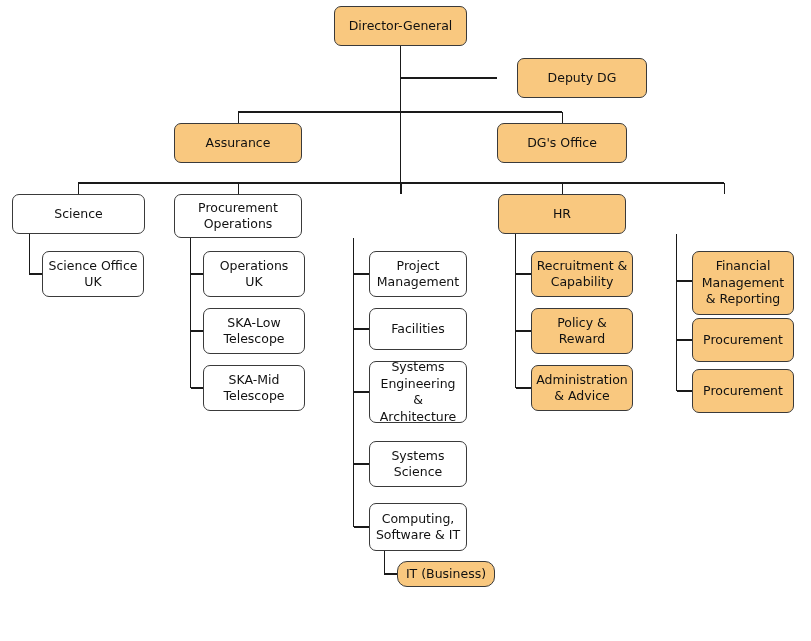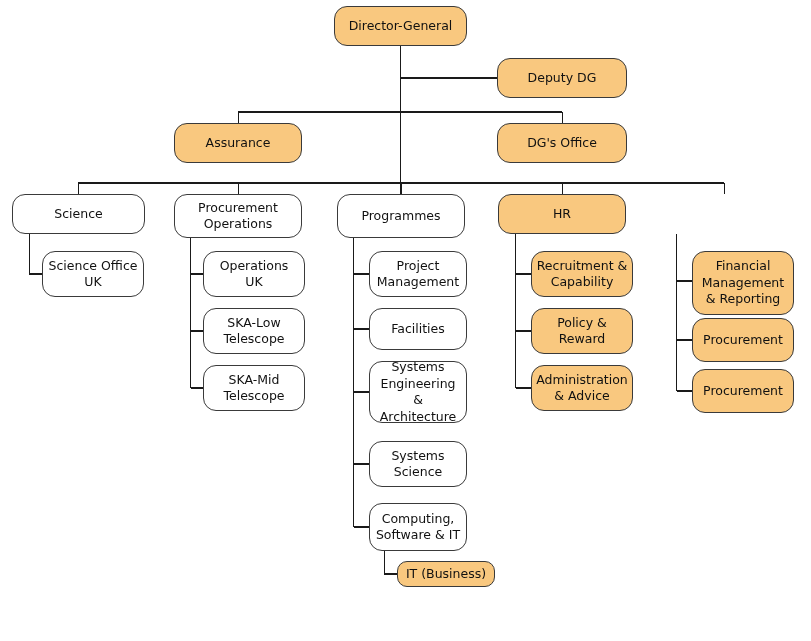--- a/index.html
+++ b/index.html
@@ -35,21 +35,21 @@
     pointer-events: none;
   }
   .node {
     position: absolute;
     box-sizing: border-box;
     display: flex;
     align-items: center;
     justify-content: center;
     text-align: center;
     border: 1.4px solid #3a3a3a;
-    border-radius: 13px;
+    border-radius: 7px;
     background: #ffffff;
     font-family: "DejaVu Sans", sans-serif;
     font-size: 12.5px;
     line-height: 1.32;
     color: #111111;
     padding: 2px 4px;
     z-index: 2;
   }
   .node.orange {
     background: #f9c87f;
@@ -123,39 +123,36 @@
         <path d="M676.5,281 L692,281"></path>
         <path d="M676.5,340 L692,340"></path>
         <path d="M676.5,391 L692,391"></path>
       </g>
     </svg>
 
     <div class="node orange" style="left:334px;top:6px;width:133px;height:40px;">
       <span class="label">Director-General</span>
     </div>
 
-    <div class="node orange" style="left:497px;top:58px;width:130px;height:40px;">
+    <div class="node orange" style="left:517px;top:58px;width:130px;height:40px;">
       <span class="label">Deputy DG</span>
     </div>
     <div class="node orange" style="left:497px;top:123px;width:130px;height:40px;">
       <span class="label">DG's Office</span>
     </div>
     <div class="node orange" style="left:174px;top:123px;width:128px;height:40px;">
       <span class="label">Assurance</span>
     </div>
 
     <div class="node" style="left:12px;top:194px;width:133px;height:40px;">
       <span class="label">Science</span>
     </div>
     <div class="node" style="left:174px;top:194px;width:128px;height:44px;">
       <span class="label">Procurement
 Operations</span>
-    </div>
-    <div class="node" style="left:337px;top:194px;width:128px;height:44px;">
-      <span class="label">Programmes</span>
     </div>
     <div class="node orange" style="left:498px;top:194px;width:128px;height:40px;">
       <span class="label">HR</span>
     </div>
 
     <div class="node" style="left:42px;top:251px;width:102px;height:46px;">
       <span class="label">Science Office
 UK</span>
     </div>
 

